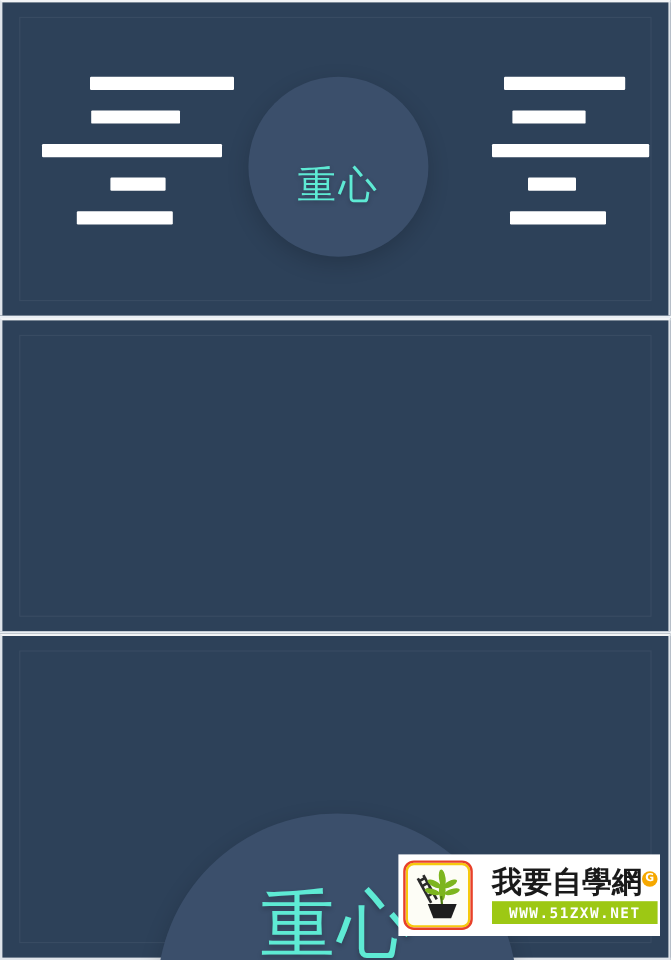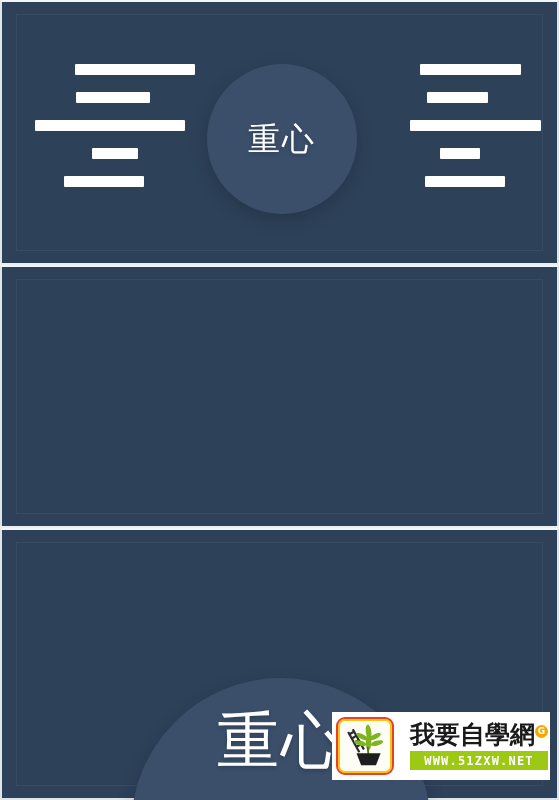--- a/index.html
+++ b/index.html
@@ -48,26 +48,27 @@
   .focus-circle {
     position: absolute;
     border-radius: 50%;
     background: #3b4f6b;
     box-shadow: 0 6px 18px rgba(0,0,0,0.17);
     display: flex;
     align-items: center;
     justify-content: center;
   }
   .focus-circle .circle-label {
-    color: #ffffff;
+    color: #5eead4;
     font-family: "DejaVu Sans", "Liberation Sans", sans-serif;
     letter-spacing: 2px;
     text-shadow: 0 2px 4px rgba(0,0,0,0.22);
     white-space: nowrap;
     line-height: 1;
+    margin-top: 30px;
   }
 
   #circle-1 { left: 205px; top: 62px;  width: 150px; height: 150px; }
   #circle-1 .circle-label { font-size: 32px; }
 
   
   #circle-3 {
     left: 131px;
     top: 678px;
     width: 300px;

